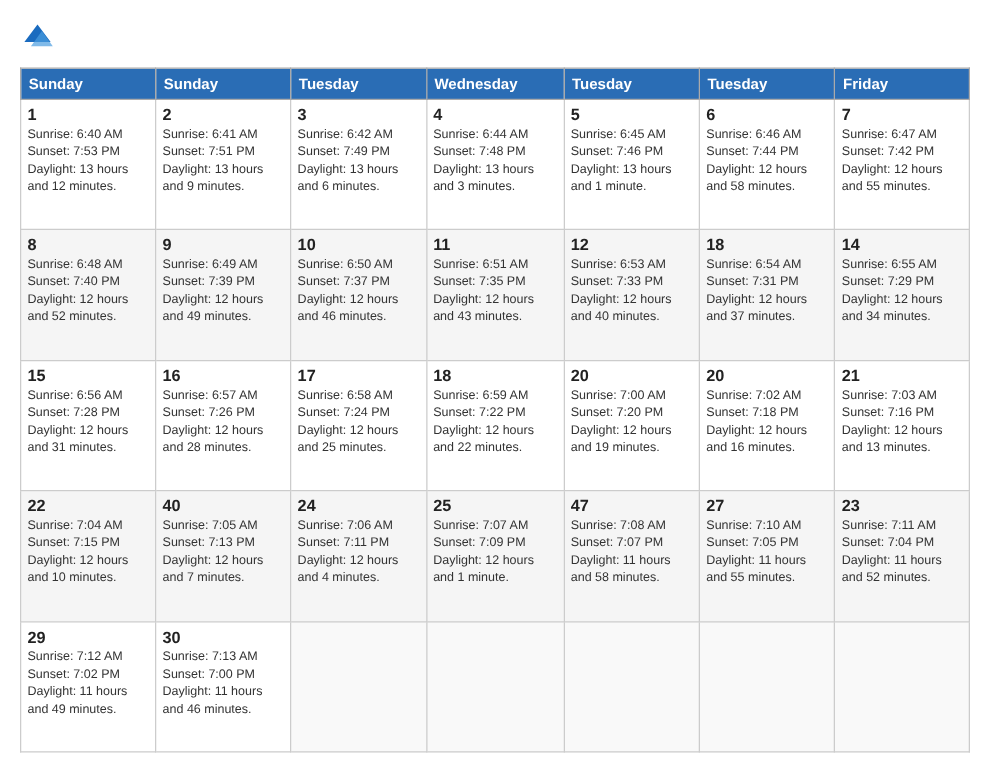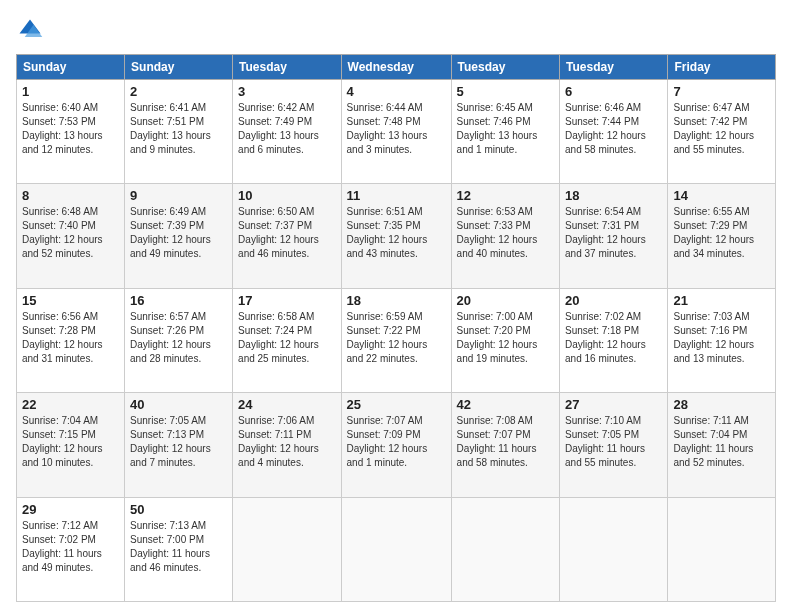--- a/index.html
+++ b/index.html
@@ -230,39 +230,39 @@
           </td>
           <td>
             <span class="day-num">24</span>
 <div class="day-info">Sunrise: 7:06 AM<br>Sunset: 7:11 PM<br>Daylight: 12 hours and 4 minutes.</div>
           </td>
           <td>
             <span class="day-num">25</span>
 <div class="day-info">Sunrise: 7:07 AM<br>Sunset: 7:09 PM<br>Daylight: 12 hours and 1 minute.</div>
           </td>
           <td>
-            <span class="day-num">42</span>
+            <span class="day-num">47</span>
 <div class="day-info">Sunrise: 7:08 AM<br>Sunset: 7:07 PM<br>Daylight: 11 hours and 58 minutes.</div>
           </td>
           <td>
             <span class="day-num">27</span>
 <div class="day-info">Sunrise: 7:10 AM<br>Sunset: 7:05 PM<br>Daylight: 11 hours and 55 minutes.</div>
           </td>
           <td>
-            <span class="day-num">28</span>
+            <span class="day-num">23</span>
 <div class="day-info">Sunrise: 7:11 AM<br>Sunset: 7:04 PM<br>Daylight: 11 hours and 52 minutes.</div>
           </td>
         </tr>
         <tr>
           <td>
             <span class="day-num">29</span>
 <div class="day-info">Sunrise: 7:12 AM<br>Sunset: 7:02 PM<br>Daylight: 11 hours and 49 minutes.</div>
           </td>
           <td>
-            <span class="day-num">50</span>
+            <span class="day-num">30</span>
 <div class="day-info">Sunrise: 7:13 AM<br>Sunset: 7:00 PM<br>Daylight: 11 hours and 46 minutes.</div>
           </td>
           <td class="empty-cell"></td>
           <td class="empty-cell"></td>
           <td class="empty-cell"></td>
           <td class="empty-cell"></td>
           <td class="empty-cell"></td>
         </tr>
       </tbody>
   </table>

